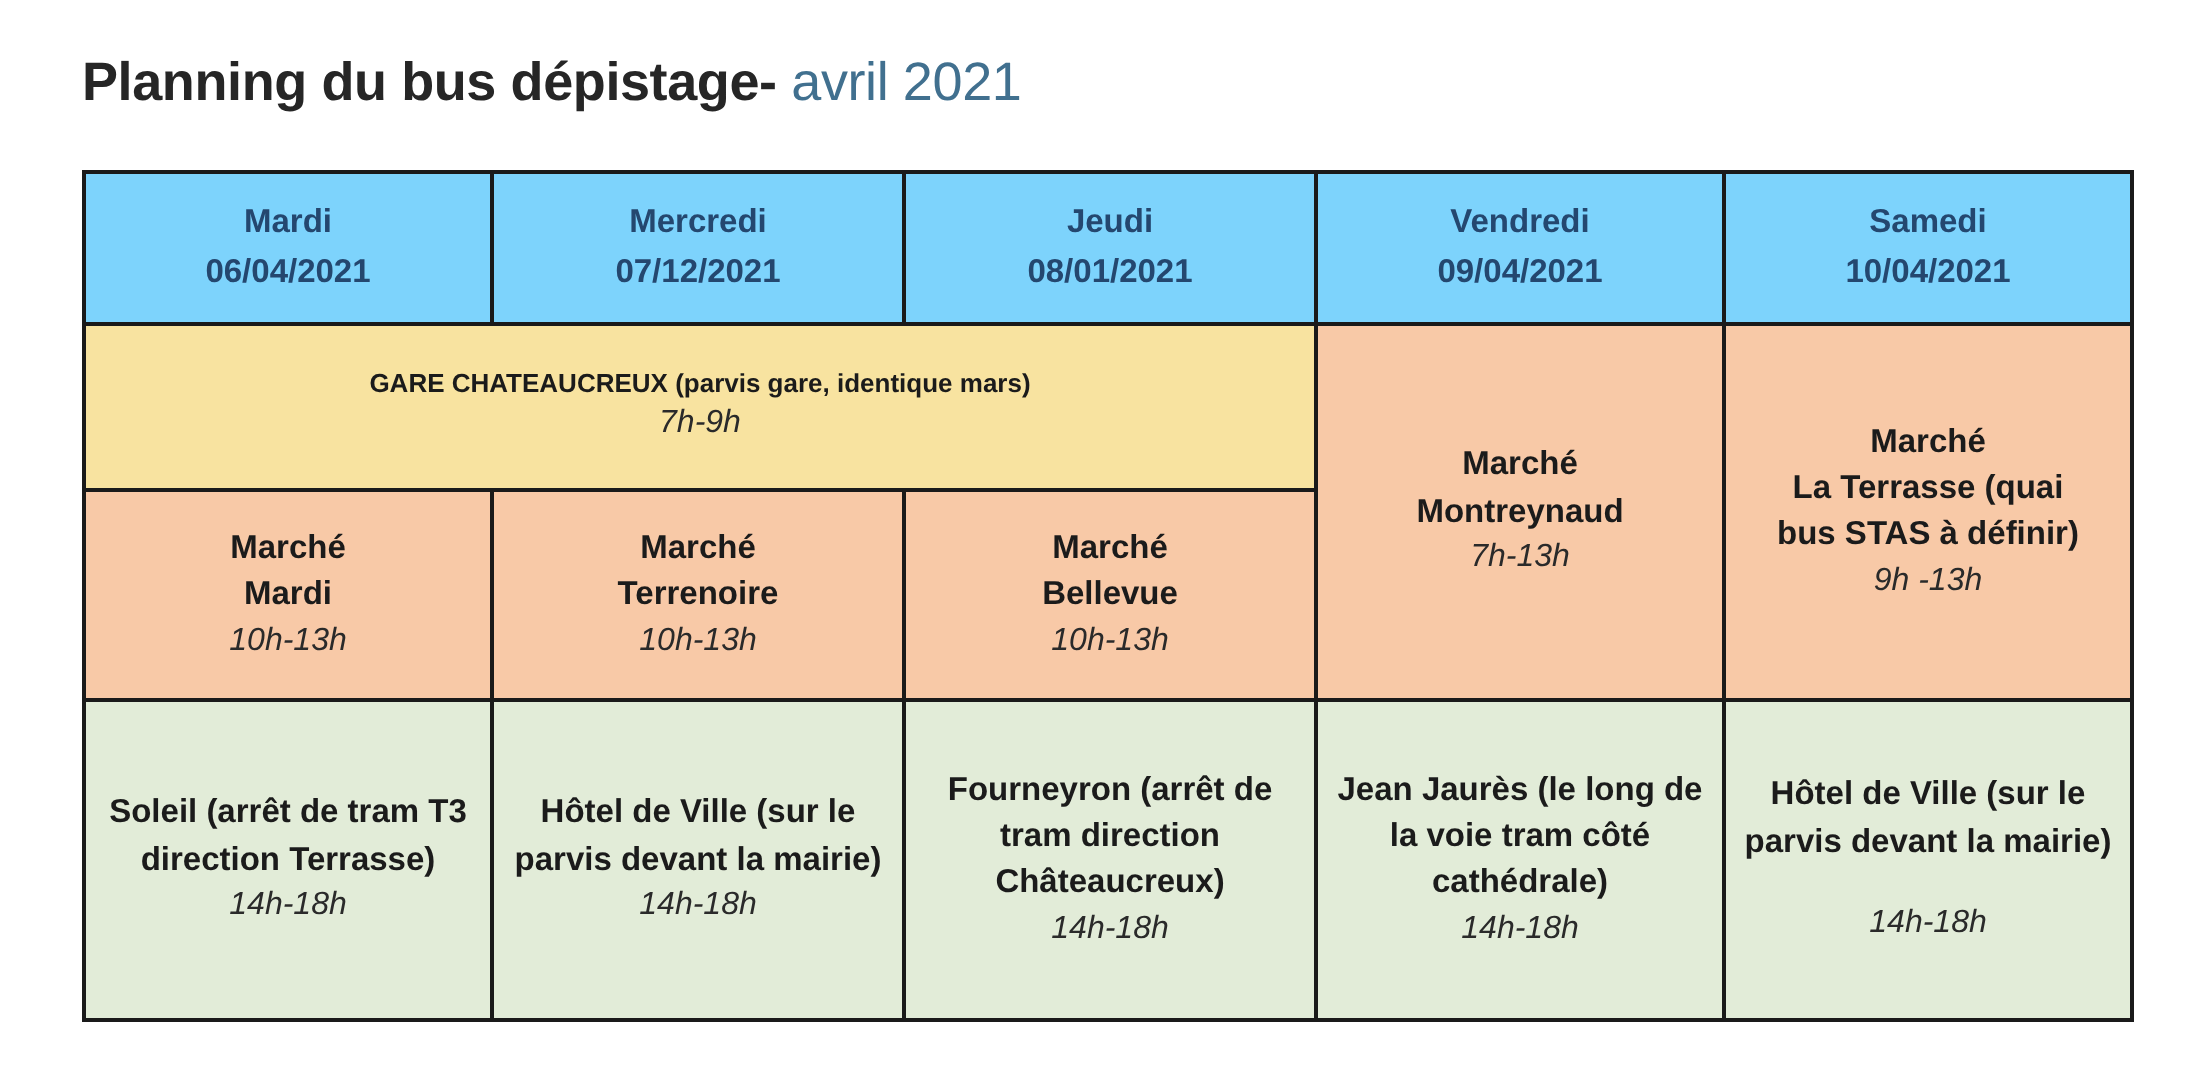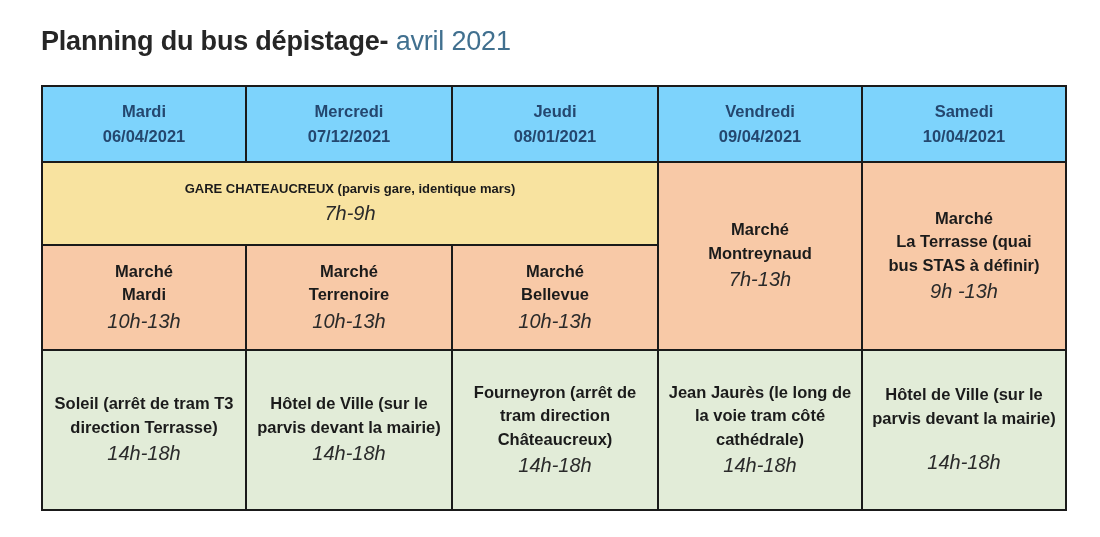--- a/index.html
+++ b/index.html
@@ -97,21 +97,21 @@
     font-weight: bold;
     font-size: 16.5px;
     line-height: 1.42;
   }
   .cell-yellow .place { font-size: 13px; }
   .hours {
     display: block;
     color: #2a2a2a;
     font-style: italic;
     font-weight: normal;
-    font-size: 20px;
+    font-size: 16px;
     line-height: 1.42;
   }
   .hours.spaced { margin-top: 18px; }
 </style>
 </head>
 <body>
 
 <div class="page">
 
   <div class="title-bar">

